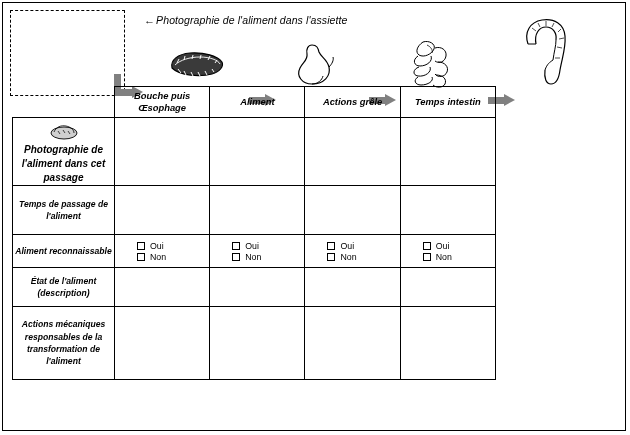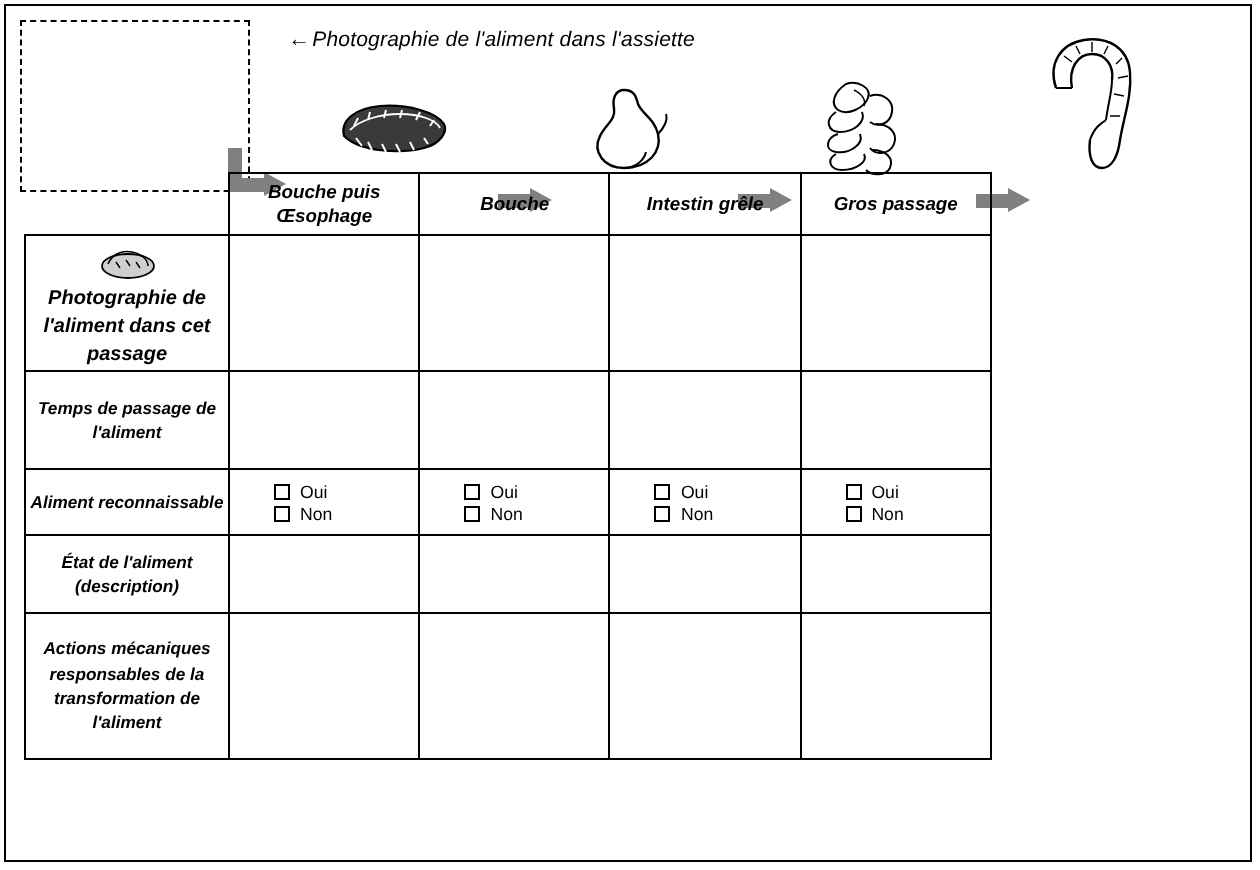--- a/index.html
+++ b/index.html
@@ -297,27 +297,27 @@
 
   <table class="grid">
     <tbody>
         <tr>
       <td class="corner"></td>
       <td class="colhead">
         <span>Bouche puis</span><br>
         <span>Œsophage</span>
       </td>
       <td class="colhead">
-        <span>Bouche</span>
+        <span>Aliment</span>
       </td>
       <td class="colhead">
-        <span>Intestin grêle</span>
+        <span>Actions grêle</span>
       </td>
       <td class="colhead">
-        <span>Gros passage</span>
+        <span>Temps intestin</span>
       </td>
     </tr>
 
     <tr>
       <td class="rowhead h-photo">
         <span class="rowhead-photo">
           <span class="art">
             <svg viewBox="0 0 34 22" width="34" height="22">
               <g fill="none" stroke="#000" stroke-width="0.9">
                 <ellipse cx="17" cy="13" rx="13" ry="6" fill="#cfcfcf"></ellipse>

